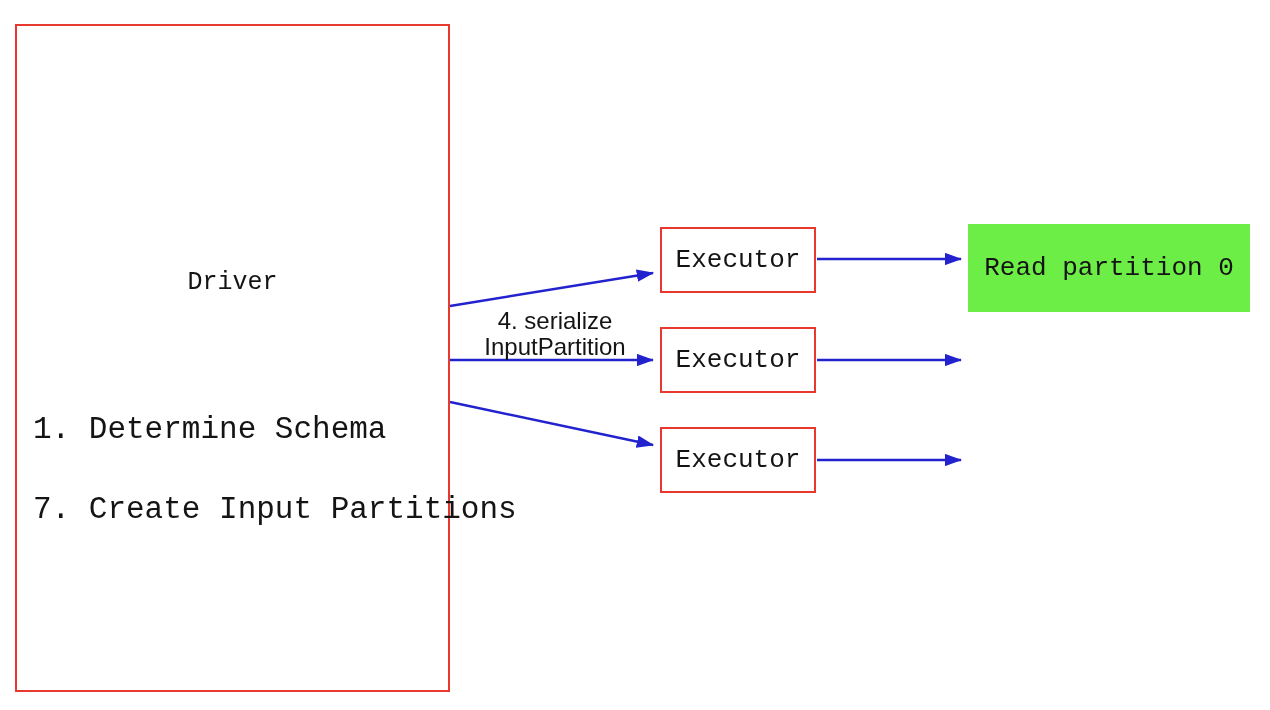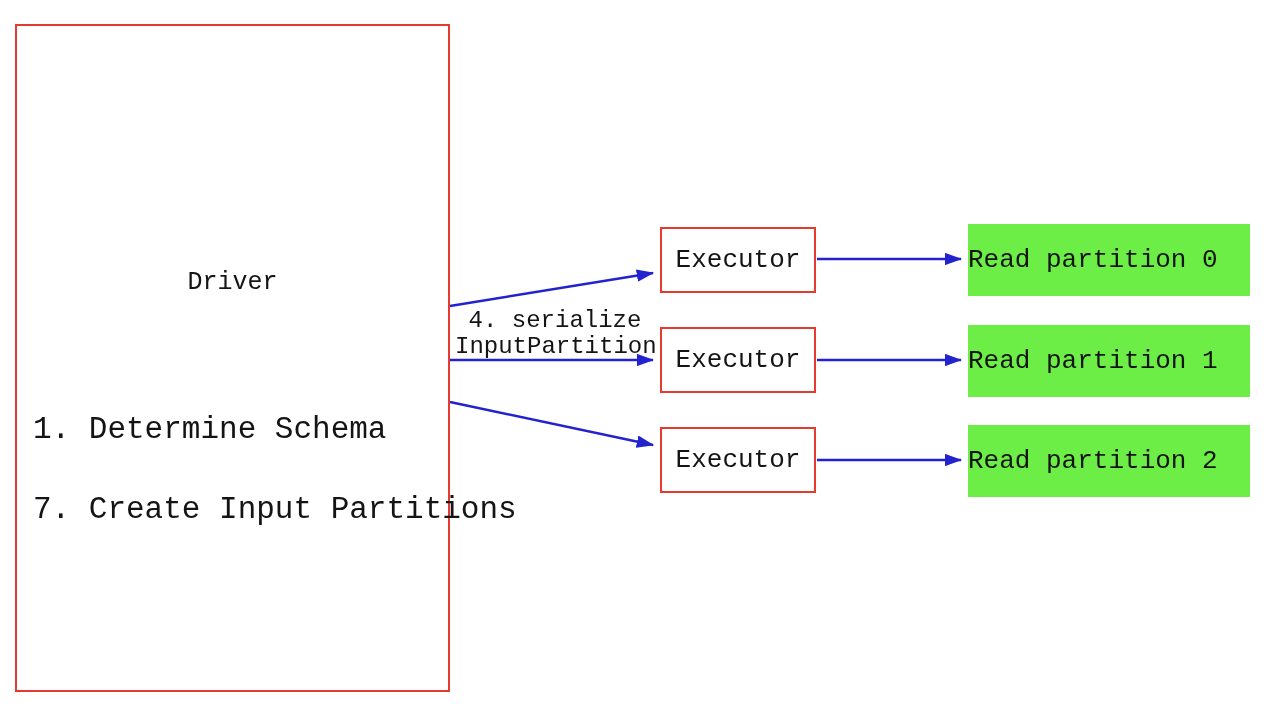--- a/index.html
+++ b/index.html
@@ -19,21 +19,21 @@
     font-family: "Liberation Sans", sans-serif;
     color: var(--text-black);
   }
   .canvas {
     position: absolute;
     left: 0; top: 0;
     width: 1270px; height: 710px;
     background: var(--background);
   }
   .mono { font-family: "Liberation Mono", "DejaVu Sans Mono", monospace; }
-  .serif { font-family: Liberation Mono, monospace; }
+  .serif { font-family: Liberation Sans, sans-serif; }
 
   .driver-box {
     position: absolute;
     left: 15px; top: 24px;
     width: 435px; height: 668px;
     border: 2px solid var(--box-border-red);
     background: var(--background);
   }
   .driver-title {
     position: absolute;
@@ -64,24 +64,25 @@
     font-size: 26px;
     color: var(--text-black);
   }
   .executor-1 { top: 227px; }
   .executor-2 { top: 327px; }
   .executor-3 { top: 427px; }
 
   .partition-box {
     position: absolute;
     left: 968px;
-    width: 282px; height: 72px;
+    width: 282px; height: 88px;
     background: var(--partition-green);
     display: flex;
     align-items: center;
+    justify-content: center;
     font-size: 26px;
     color: var(--text-black);
   }
   .partition-1 { top: 224px; }
   .partition-2 { top: 325px; }
   .partition-3 { top: 425px; }
 
   .edge-label {
     position: absolute;
     top: 308px;
@@ -139,26 +140,20 @@
   <div class="executor-box executor-2 mono">
     <span>Executor</span>
   </div>
   <div class="executor-box executor-3 mono">
     <span>Executor</span>
   </div>
 
   <div class="partition-box partition-1 mono">
     <span>Read partition 0</span>
   </div>
-  <div class="partition-box partition-2 mono">
-    <span>Read partition 1</span>
-  </div>
-  <div class="partition-box partition-3 mono">
-    <span>Read partition 2</span>
-  </div>
 
   <div class="edge-label edge-label-serialize serif">
     <span>4. serialize</span>
     <span>InputPartition</span>
   </div>
   <div class="edge-label edge-label-reader serif">
   </div>
 
 </div>
 

